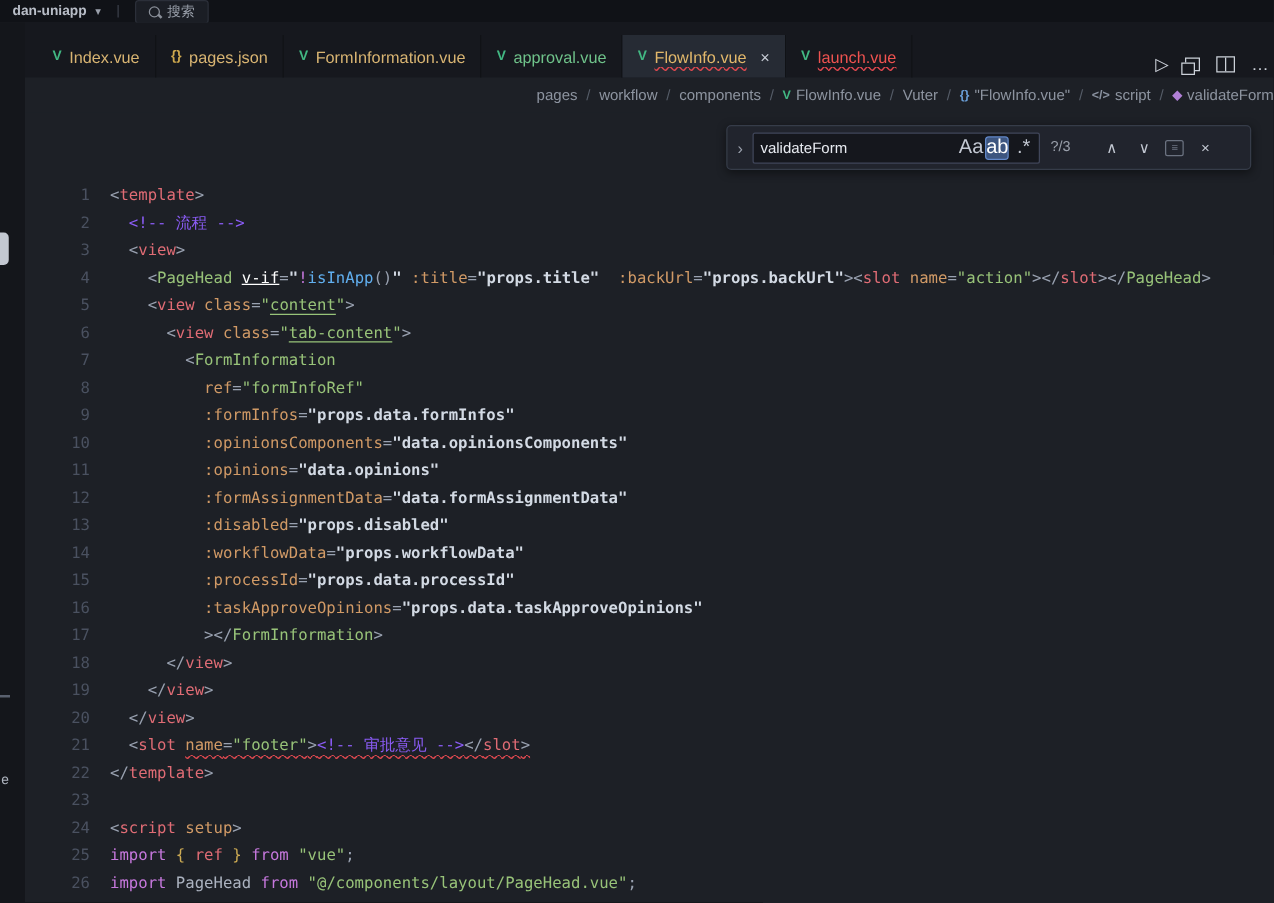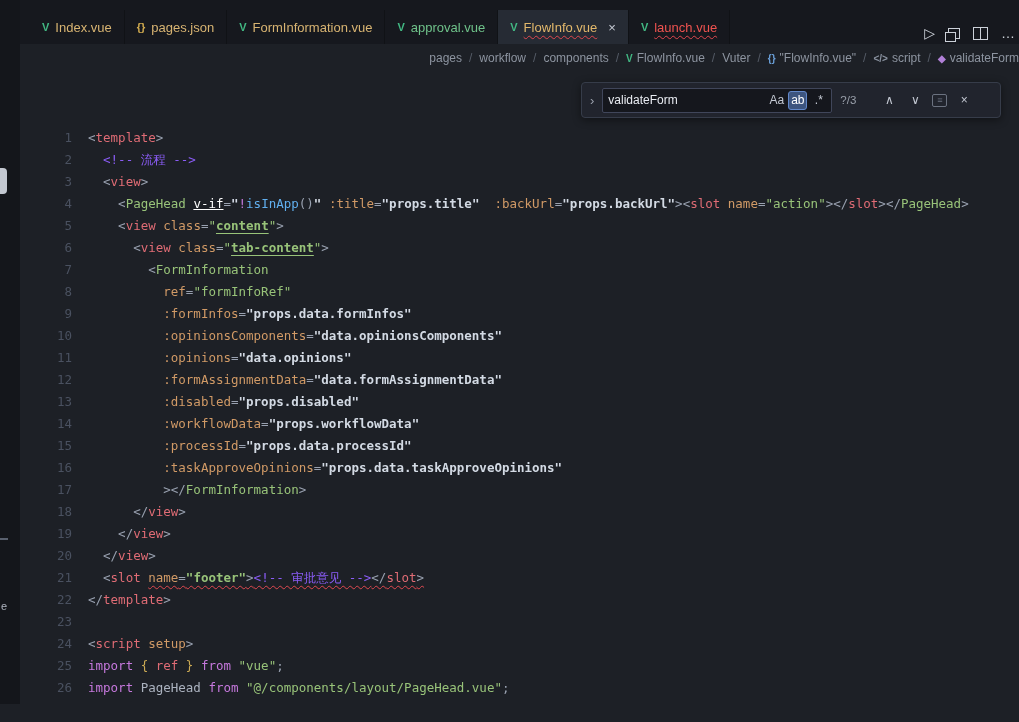--- a/index.html
+++ b/index.html
@@ -58,40 +58,49 @@
   .d{color:#ffffff;text-decoration:underline;}
   .s{color:#98c379;}
   .e{color:#d3dae4;font-weight:600;}
   .f{color:#61afef;}
   .o{color:#c678dd;}
   .m{color:#8b5cf6;}
   .k{color:#c678dd;}
   .v{color:#e06c75;}
   .b{color:#cdab54;}
   .w{color:#abb2bf;}
-  .u{text-decoration:underline;text-underline-offset:3px;font-weight:bold;}
+  .u{text-decoration:underline;text-underline-offset:3px;}
   .sq{text-decoration:underline wavy #e0484f 1px;text-underline-offset:3px;}
 
   
   .find{position:absolute;top:10px;right:18px;width:402px;height:34px;background:#21242d;border:1px solid #363c49;border-radius:4px;box-shadow:0 2px 8px rgba(0,0,0,.45);display:flex;align-items:center;padding:0 8px;gap:8px;z-index:5;}
   .fchev{color:#9aa0ac;font-size:13px;cursor:pointer;}
   .finput{flex:0 0 218px;height:25px;background:#15171d;border:1px solid #40465a;border-radius:2px;display:flex;align-items:center;padding:0 3px;gap:2px;box-sizing:border-box;}
   .fquery{flex:1;background:transparent;border:none;outline:none;color:#e8ebf1;font-size:12px;font-family:"Liberation Sans",sans-serif;min-width:0;}
-  .fopt{width:19px;height:19px;display:flex;align-items:center;justify-content:center;font-size:12px;color:#c3c8d2;border-radius:3px;cursor:pointer;box-sizing:border-box;}
+  .fopt{width:19px;height:19px;display:flex;align-items:center;justify-content:center;font-size:16px;color:#c3c8d2;border-radius:3px;cursor:pointer;box-sizing:border-box;}
   .fopt.active{background:#3d557f;border:1px solid #6288c9;color:#fff;}
   .wword{}
   .fres{font-size:11.5px;color:#9aa0ab;min-width:32px;}
   .fbtn{color:#c3c8d2;font-size:12px;width:18px;text-align:center;cursor:pointer;}
   .fsel{border:1px solid #6b7280;border-radius:2px;width:15px;height:13px;font-size:9px;line-height:11px;color:#6b7280;box-sizing:border-box;}
 </style>
 </head>
 <body>
 
 <div class="app">
 
+  <div class="titlebar">
+    <span class="tproject">dan-uniapp</span>
+    <span class="tcaret">▾</span>
+    <span class="tdiv"></span>
+    <span class="tsearch">
+      <span class="mag"></span>
+      <span>搜索</span>
+    </span>
+  </div>
 
   <div class="bodyrow">
 
     <div class="rail">
       <div class="rail-thumb"></div>
       <div class="rail-dash"></div>
       <div class="rail-frag">e</div>
     </div>
 
     <div class="main">

